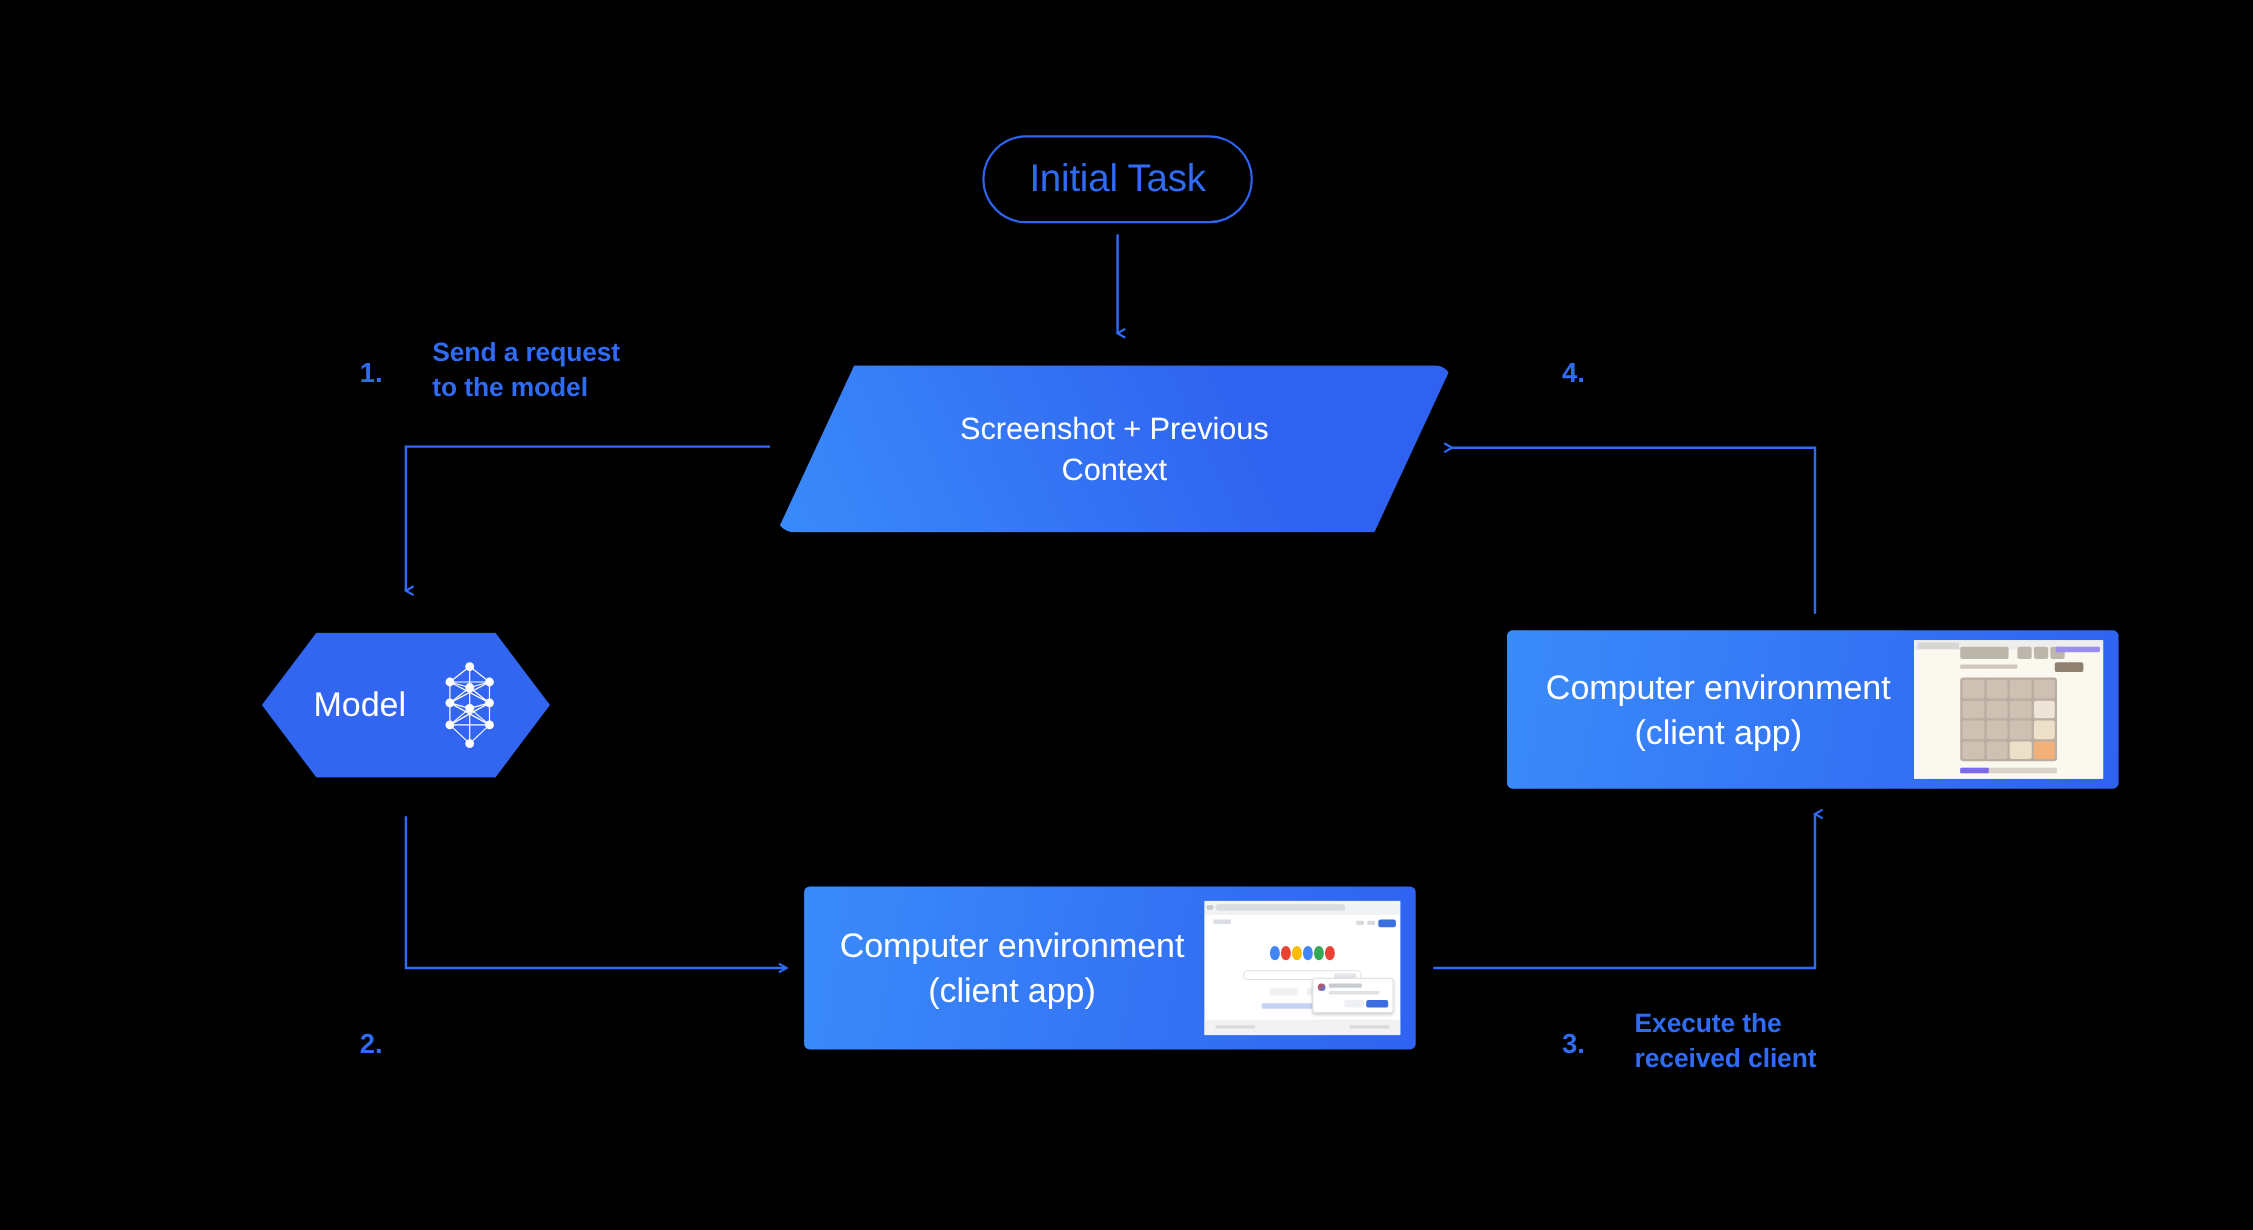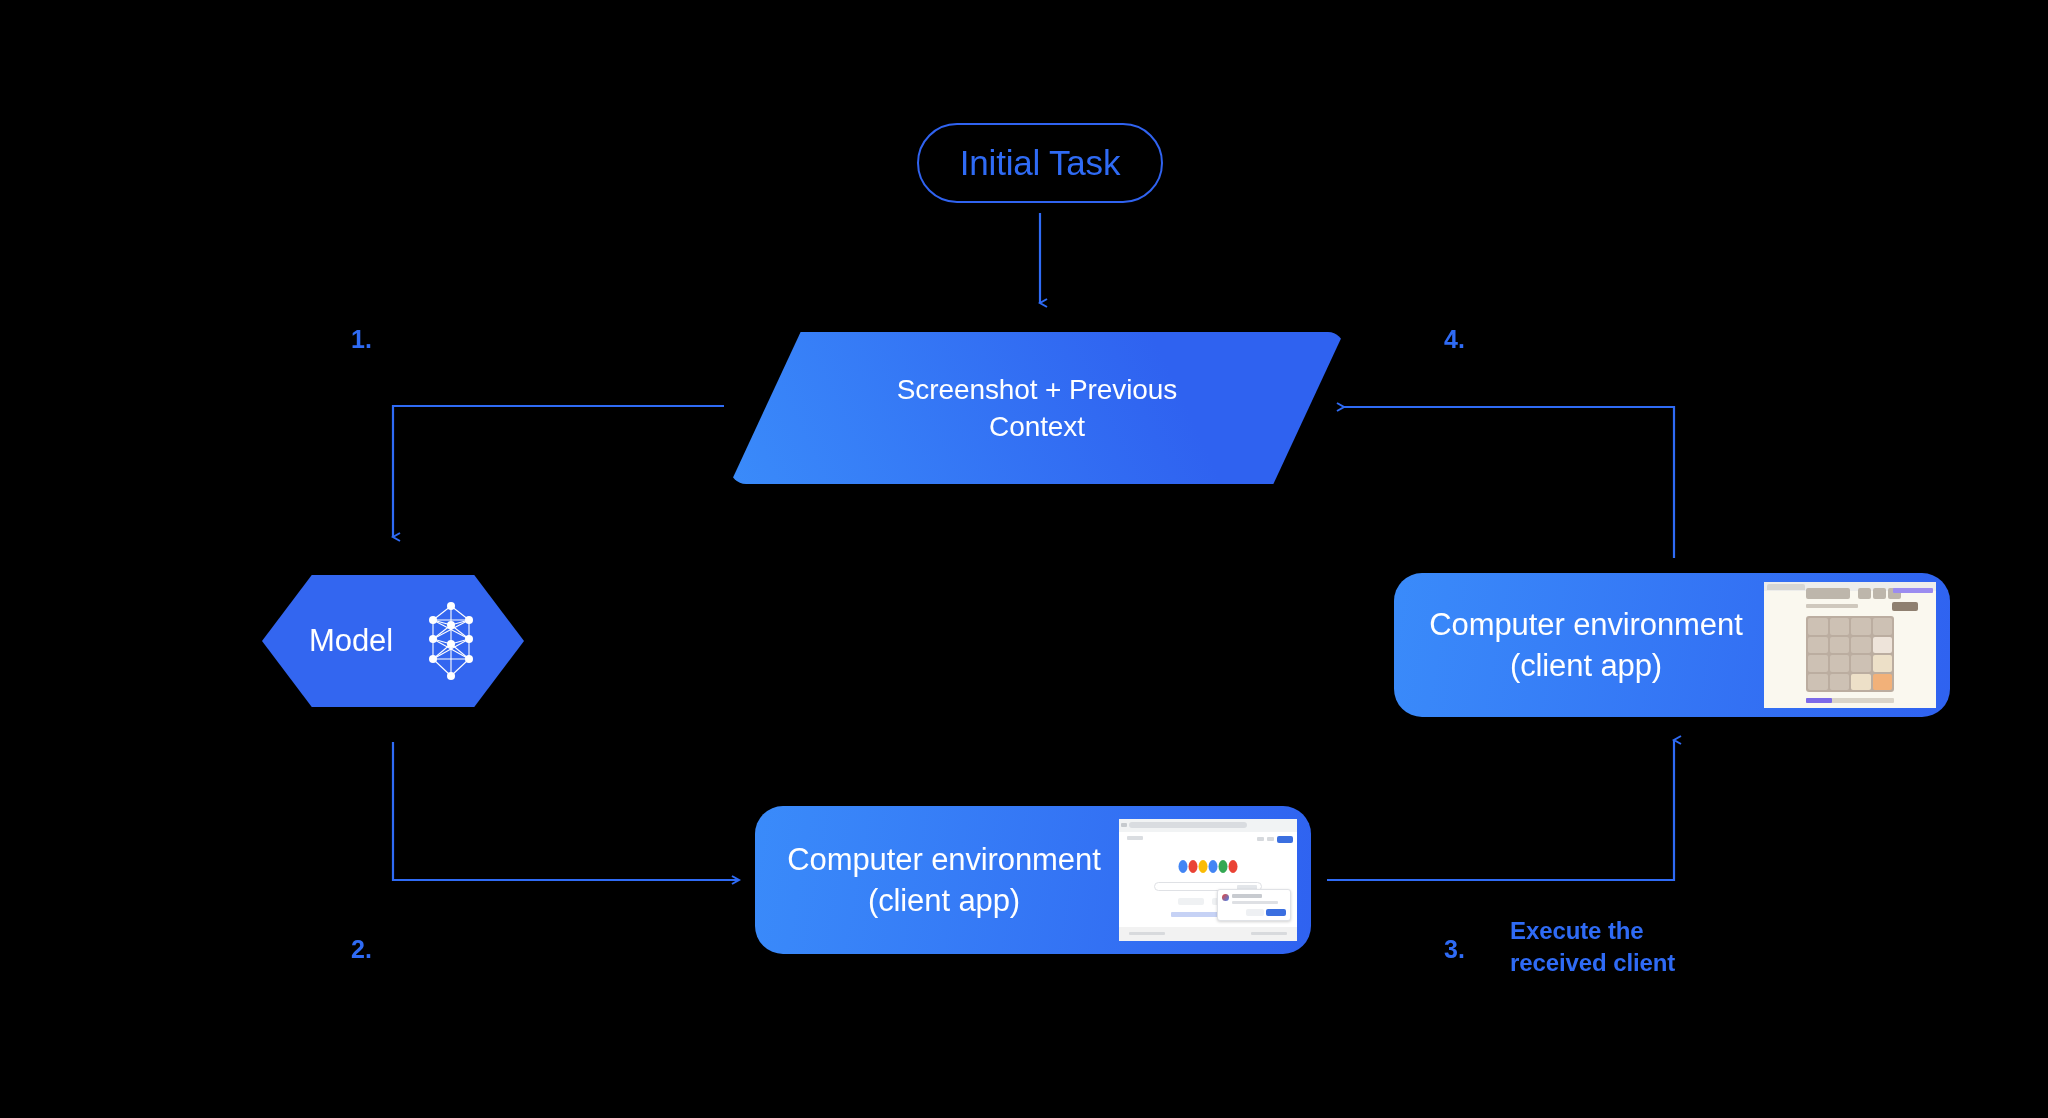--- a/index.html
+++ b/index.html
@@ -2,21 +2,21 @@
 <html><head>
 <meta charset="utf-8">
 <style>
   * { box-sizing: border-box; margin: 0; padding: 0; }
   html, body {
     width: 2048px; height: 1118px;
     background: #000000;
     font-family: "Liberation Sans", sans-serif;
     overflow: hidden;
   }
-  #stage { position: relative; width: 1780px; height: 1118px; margin-left: 24px; }
+  #stage { position: relative; width: 1780px; height: 1118px; }
 
   
   #connectors { position: absolute; inset: 0; width: 2048px; height: 1118px; pointer-events: none; }
 
   
   .pill {
     position: absolute;
     left: 893px; top: 123px;
     width: 246px; height: 80px;
     border: 2.5px solid #3063F0;
@@ -63,21 +63,21 @@
   .hex-content {
     position: absolute; inset: 0;
     display: flex; align-items: center; justify-content: center; gap: 32px;
     color: #FFFFFF; font-size: 31px; letter-spacing: -0.1px;
   }
   .nn-icon { width: 52px; height: 84px; display: block; }
 
   
   .env-card {
     position: absolute;
-    border-radius: 28px;
+    border-radius: 5px;
     display: flex; align-items: center;
     overflow: hidden;
   }
   .env-card.right {
     left: 1370px; top: 573px; width: 556px; height: 144px;
     background: linear-gradient(100deg, #3A8BFA 0%, #2F62F0 100%);
   }
   .env-card.bottom {
     left: 731px; top: 806px; width: 556px; height: 148px;
     background: linear-gradient(100deg, #3A8BFA 0%, #2F62F0 100%);
@@ -341,20 +341,22 @@
         <div class="g-foot">
           <span class="g-footline" style="left:10px;width:36px"></span>
           <span class="g-footline" style="right:10px;width:36px"></span>
         </div>
       </div>
     </div>
   </div>
 
   <div class="step" id="step1">
     <span class="step-num">1.</span>
+    <span class="step-text">Send a request
+to the model</span>
   </div>
   <div class="step" id="step2">
     <span class="step-num">2.</span>
   </div>
   <div class="step" id="step3">
     <span class="step-num">3.</span>
     <span class="step-text">Execute the
 received client</span>
   </div>
   <div class="step" id="step4">

